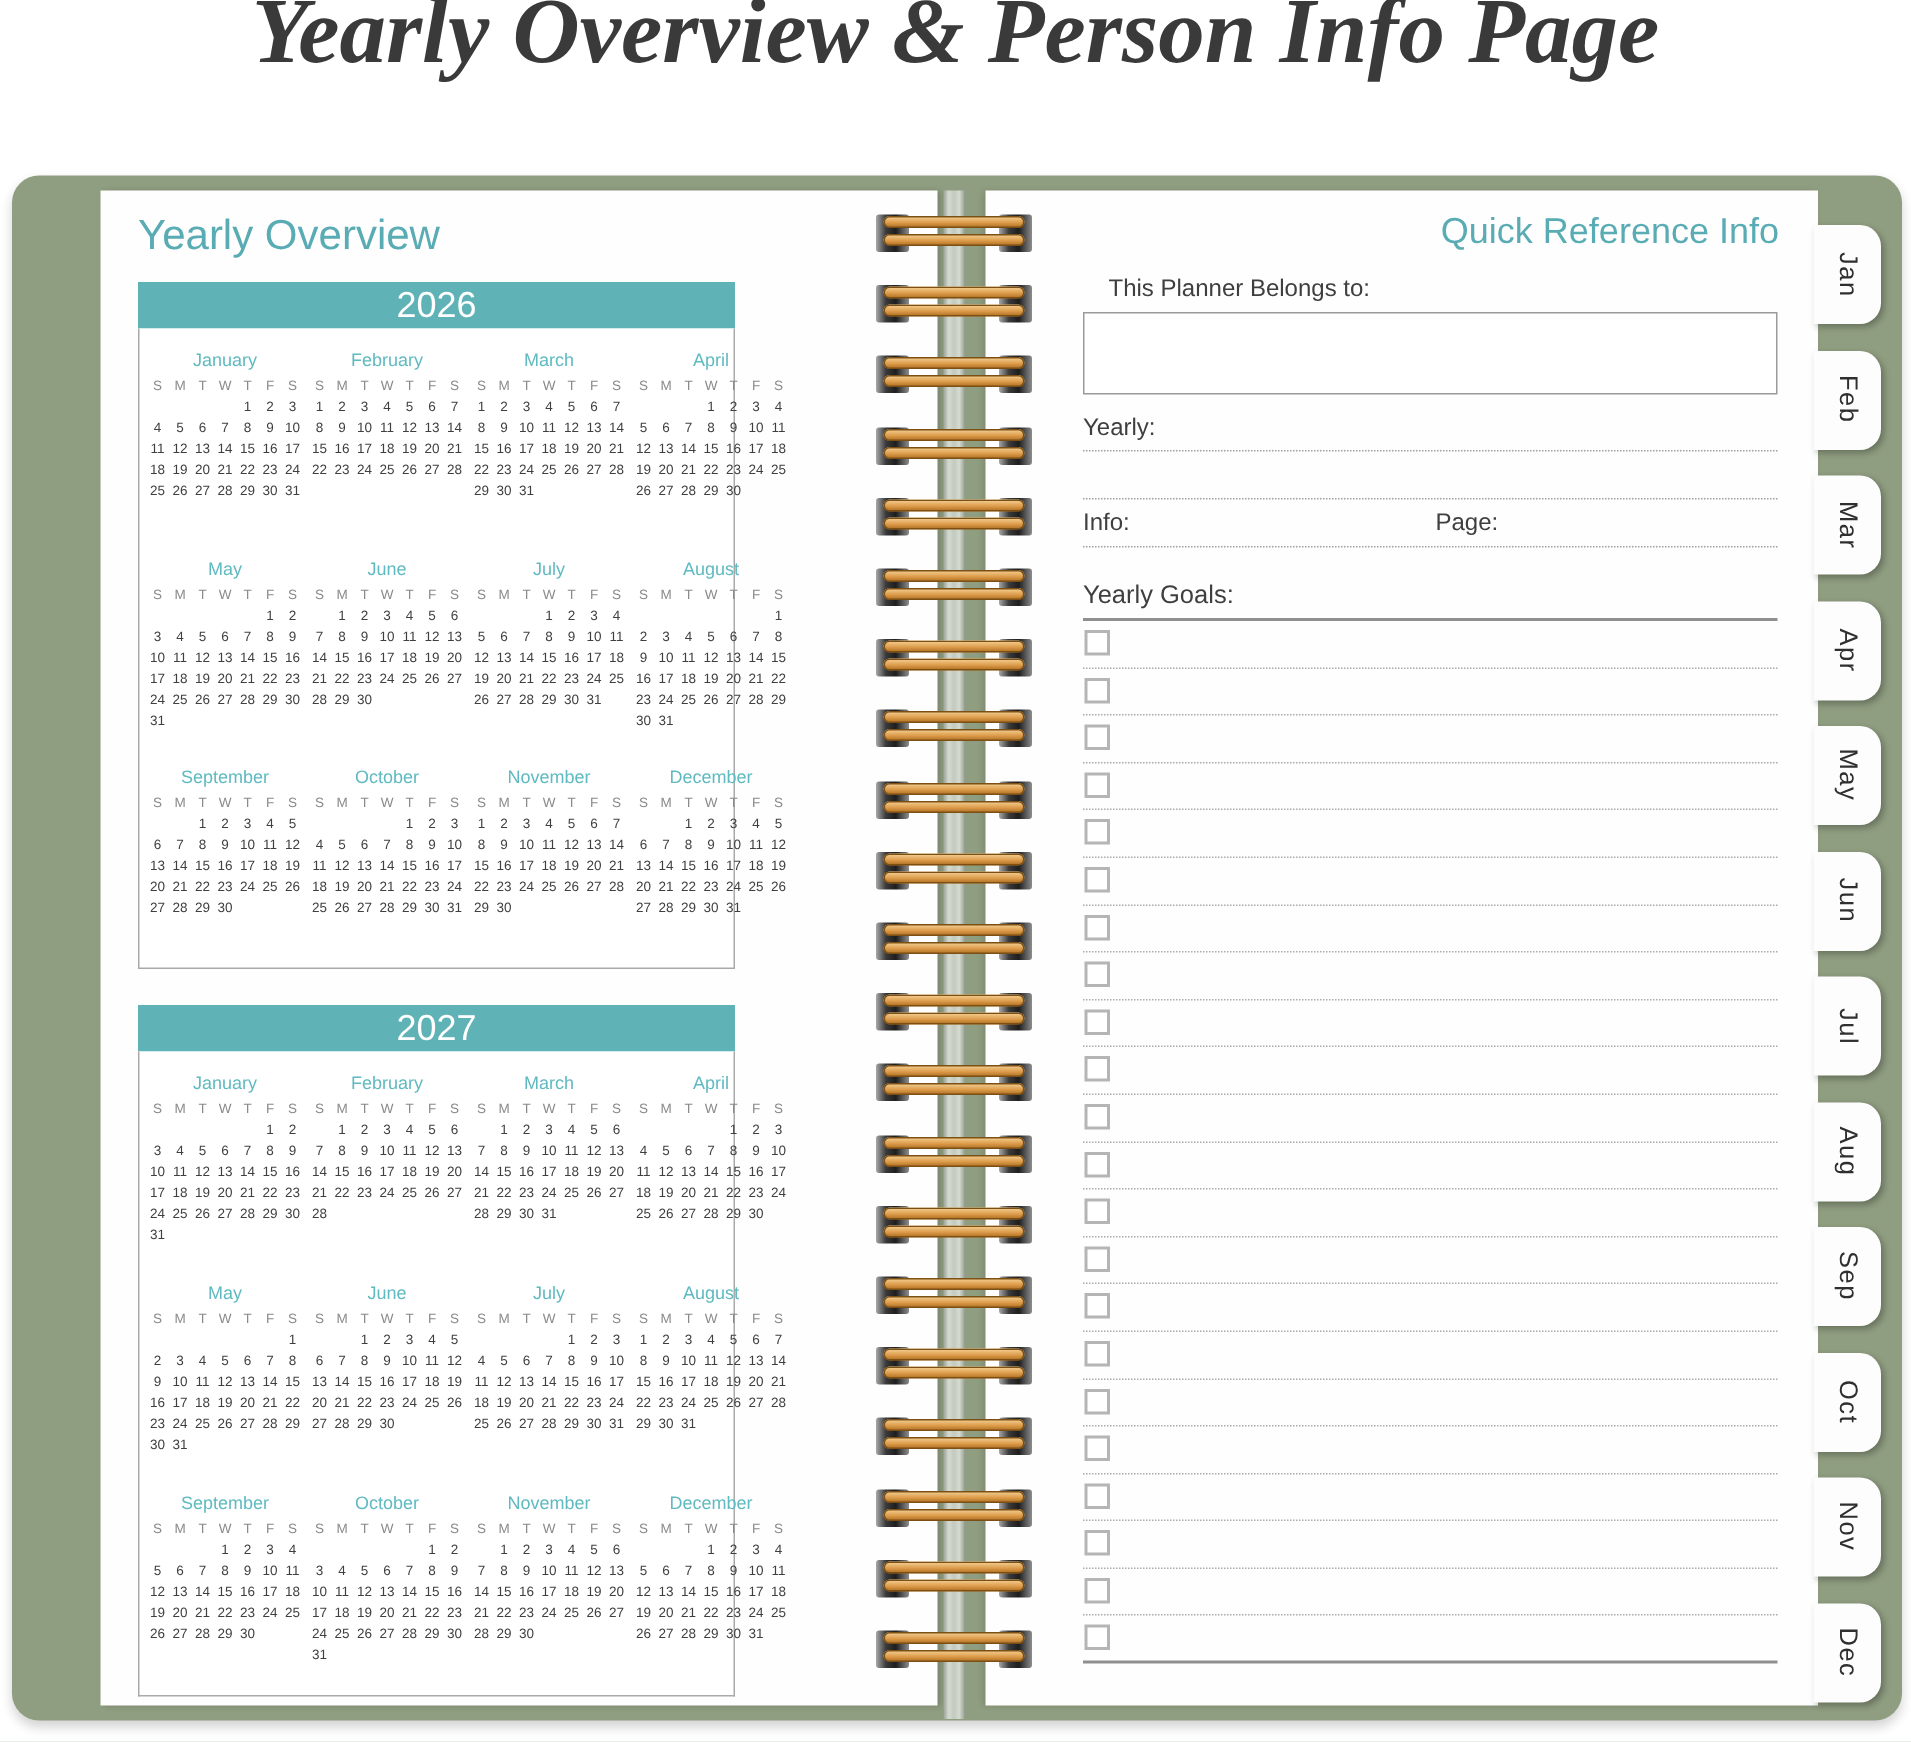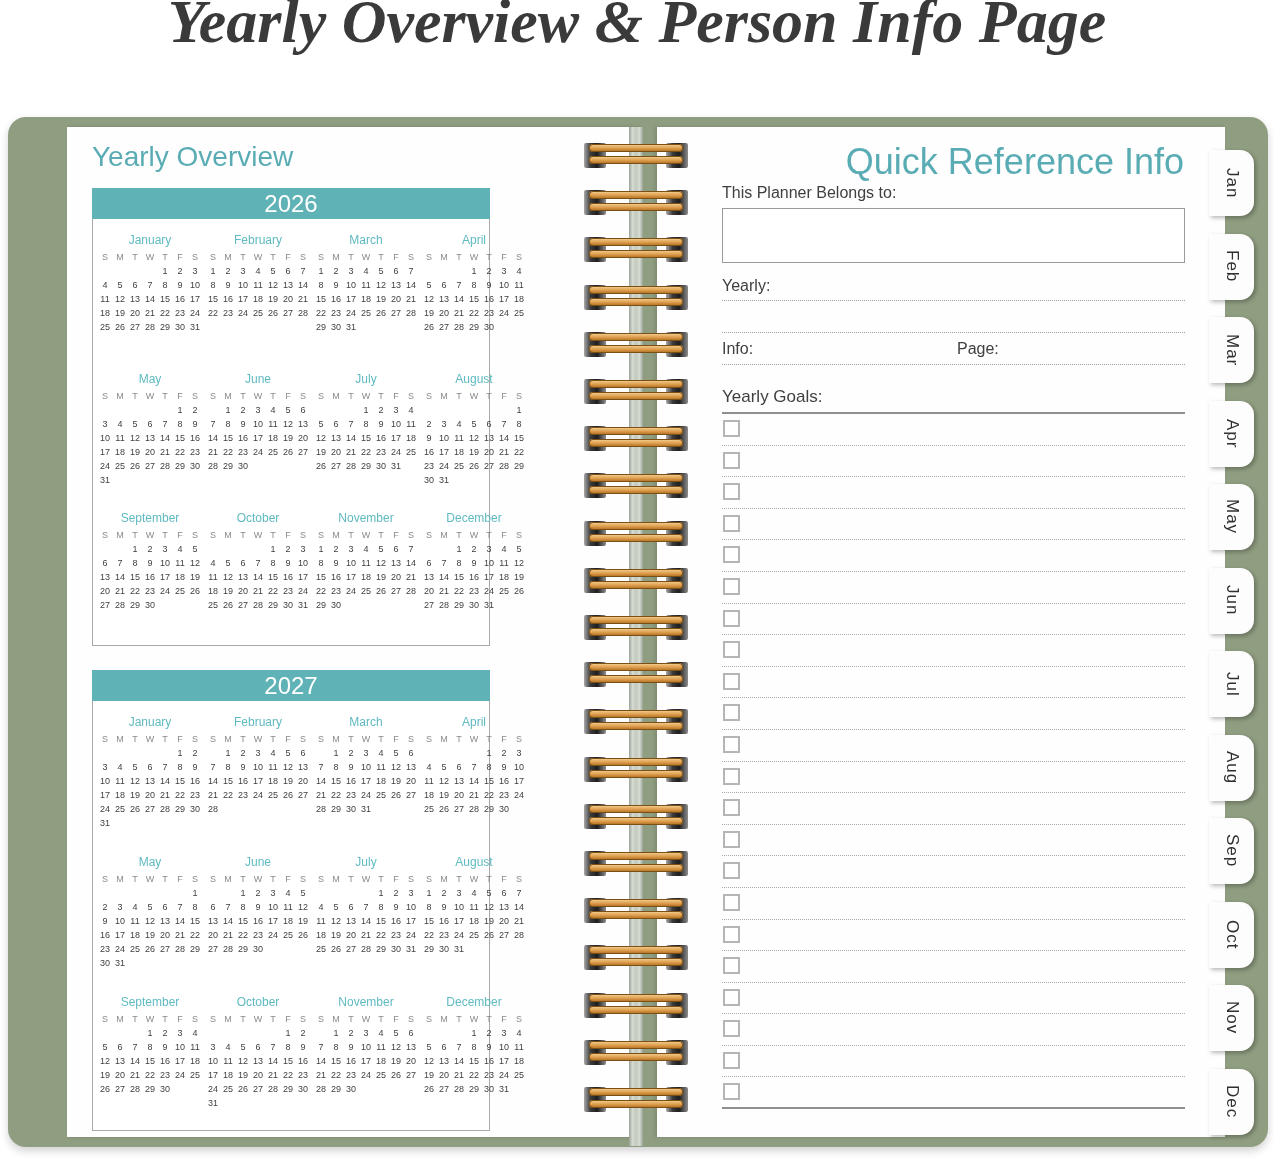--- a/index.html
+++ b/index.html
@@ -14,21 +14,21 @@
   
   .main-title{position:absolute;top:-14px;left:0;width:100%;text-align:center;margin:0;
     font-family:"Liberation Serif",serif;font-style:italic;font-weight:700;font-size:62px;
     color:var(--title-text);letter-spacing:0px;}
 
   
   .cover{position:absolute;left:8px;top:117px;width:1260px;height:1030px;
     background:var(--cover-green);border-radius:18px;box-shadow:0 4px 8px rgba(0,0,0,.18);}
 
   
-  .page{position:absolute;top:127px;height:1010px;background:#fefefe;padding-left:13px;}
+  .page{position:absolute;top:127px;height:1010px;background:#fefefe;}
   .page.left{left:67px;width:558px;box-shadow:2px 0 4px rgba(0,0,0,.15);}
   .page.right{left:657px;width:555px;box-shadow:-2px 0 4px rgba(0,0,0,.12);}
 
   
   .lp-heading{position:absolute;left:25px;top:14px;font-size:28px;color:var(--teal-heading);}
   .calendars{position:absolute;left:25px;top:61px;width:463px;}
   .year-block{width:398px;}
   .year-block + .year-block{margin-top:24px;}
   .year-banner{height:31px;line-height:31px;text-align:center;background:var(--teal-banner);
     color:#ffffff;font-size:24px;}
@@ -37,23 +37,23 @@
     padding:14px 3px 4px;justify-items:center;align-items:start;background:#fff;}
   .year-block:nth-child(2) .year-body{height:430px;grid-template-rows:140px 140px auto;}
   .month{width:108px;}
   .mname{text-align:center;font-size:12px;color:var(--teal-month);height:17px;line-height:15px;}
   .mgrid{display:grid;grid-template-columns:repeat(7,15px);justify-content:center;}
   .mgrid span{height:14px;line-height:14px;text-align:center;font-size:9px;
     color:var(--calendar-text);}
   .mgrid span.hd{color:var(--weekday-text);}
 
   
-  .rp-heading{position:absolute;top:14px;right:41px;font-size:36px;color:var(--teal-heading);text-align:center;}
+  .rp-heading{position:absolute;top:14px;right:26px;font-size:24px;color:var(--teal-heading);text-align:center;}
   .rp-label{position:absolute;font-size:16px;color:#3f3f3f;}
-  .belongs-label{left:65px;top:57px;}
+  .belongs-label{left:82px;top:57px;}
   .belongs-box{position:absolute;left:65px;top:81px;width:461px;height:53px;
     border:1px solid #9a9a9a;background:#fff;}
   .addr-label{left:65px;top:150px;}
   .rline{position:absolute;left:65px;width:463px;border-bottom:1px dotted #9f9f9f;height:0;}
   .addr-line1{top:173px;} .addr-line2{top:205px;}
   .phone-label{left:65px;top:213px;} .email-label{left:300px;top:213px;}
   .pe-line{top:237px;}
   .goals-label{left:65px;top:260px;font-size:17px;}
   .goals-rule{position:absolute;left:65px;top:285px;width:463px;border-bottom:2px solid #8f8f8f;height:0;}
   .goals-list{position:absolute;left:65px;top:287px;width:463px;}

